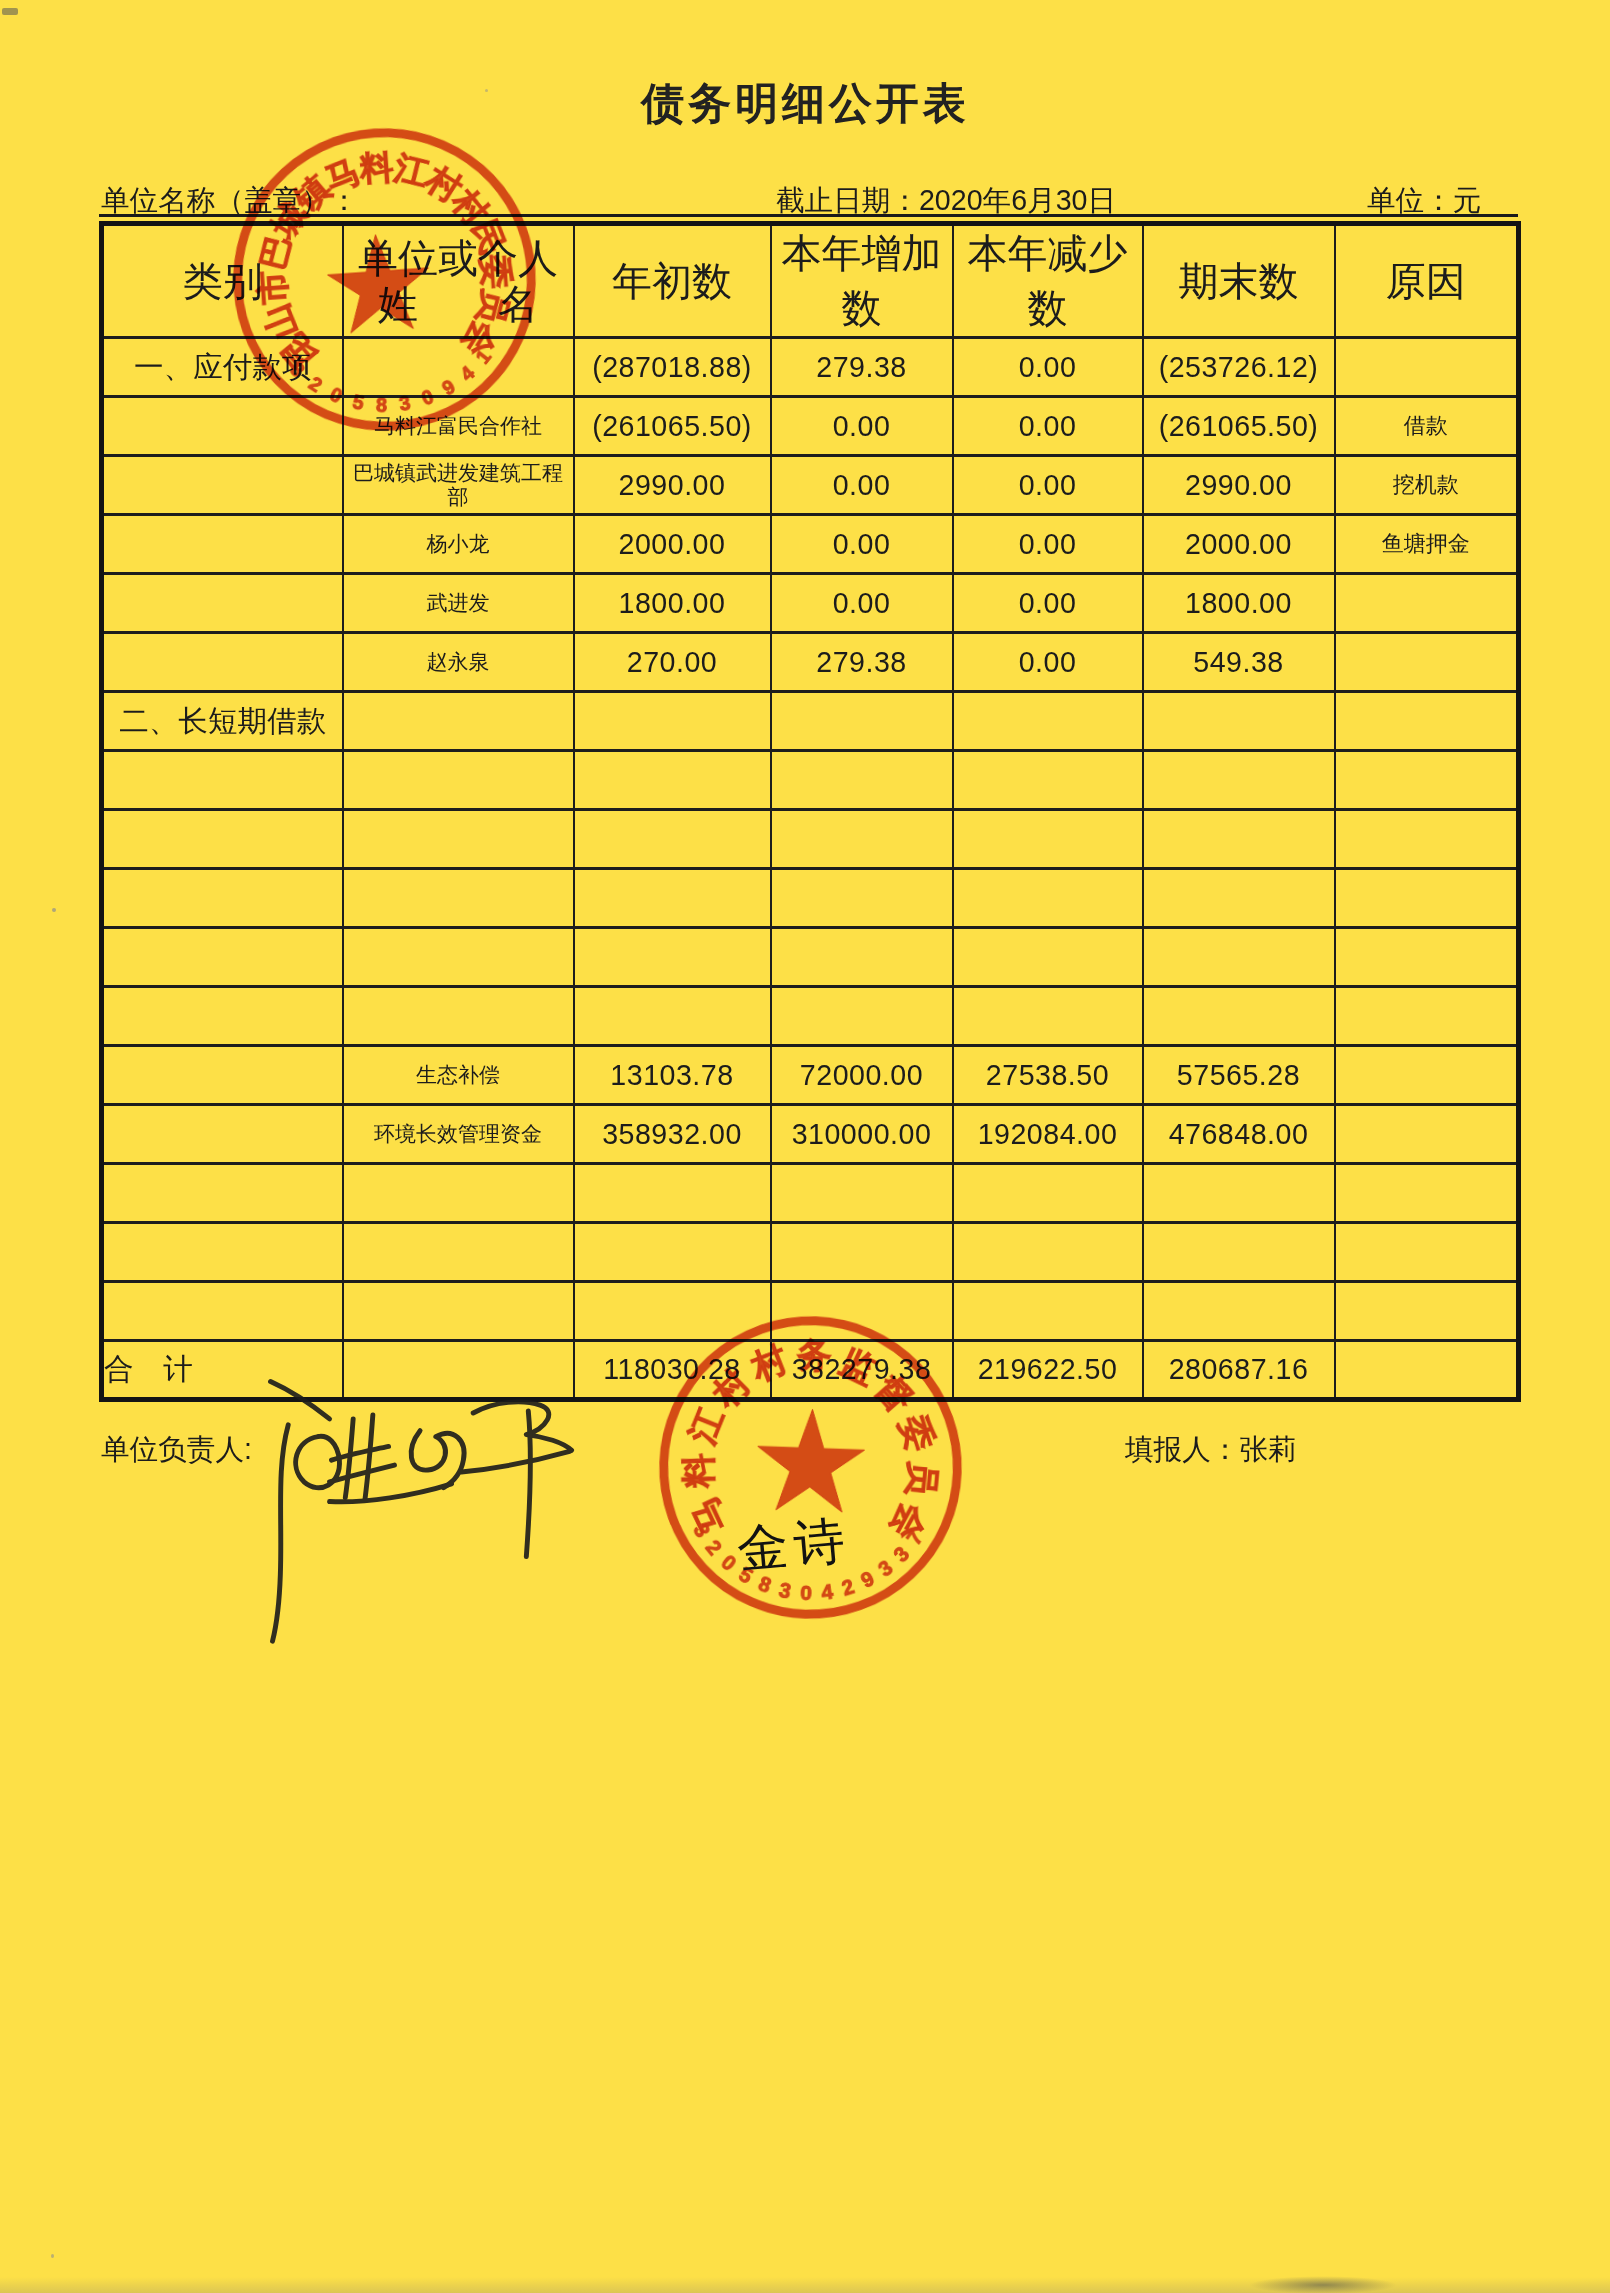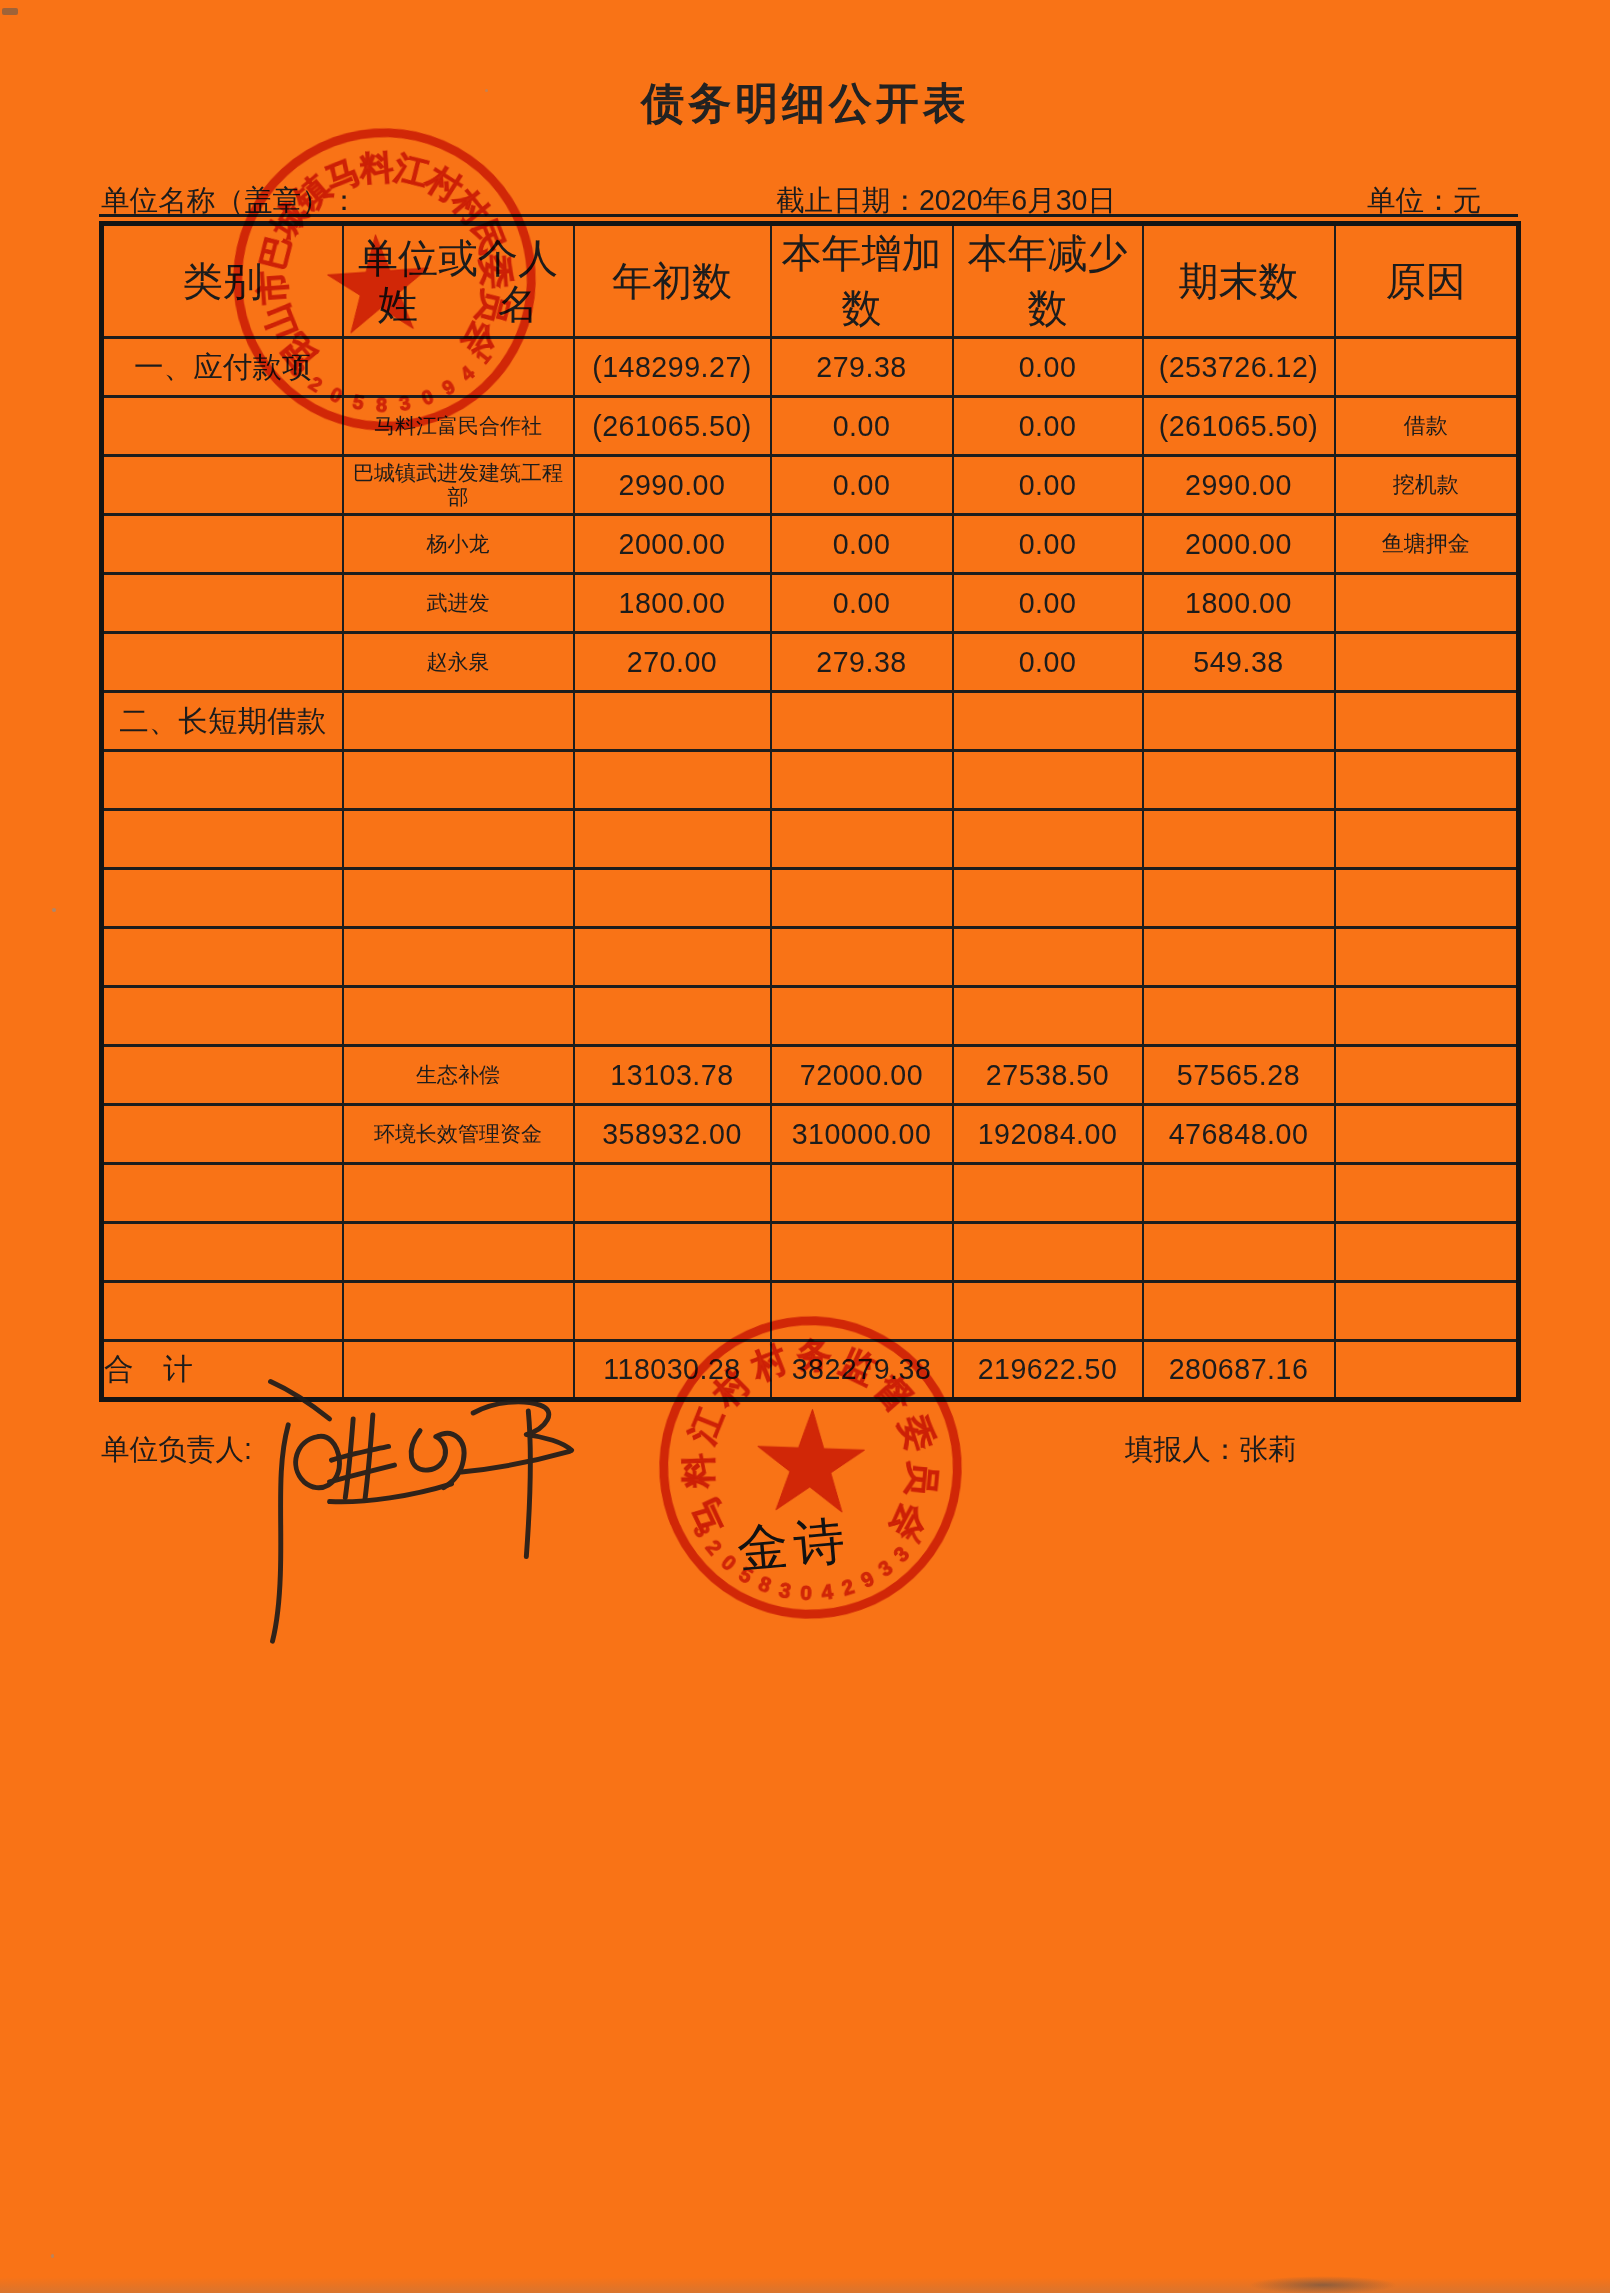--- a/index.html
+++ b/index.html
@@ -1,20 +1,20 @@
 <!DOCTYPE html>
 <html><head>
 <meta charset="utf-8">
 <style>
   html,body{margin:0;padding:0;background:#e8e8e6;}
   .page{
     position:relative;
     width:1611px;height:2293px;
     margin:0 auto;
-    background:#f97316;
+    background:#fde047;
     overflow:hidden;
     font-family:"Liberation Sans", sans-serif;
     color:#1c1c1c;
   }
   
   .doc-title{
     position:absolute;left:0;right:0;top:75px;
     margin:0;text-align:center;
     font-size:43px;font-weight:600;letter-spacing:3.9px;
     color:#222;
@@ -120,21 +120,21 @@
         <th>本年增加数</th>
         <th>本年减少数</th>
         <th>期末数</th>
         <th>原因</th>
       </tr>
     </thead>
     <tbody>
         <tr>
           <td class="cat">一、应付款项</td>
           <td class="name"></td>
-          <td class="num">(148299.27)</td>
+          <td class="num">(287018.88)</td>
           <td class="num">279.38</td>
           <td class="num">0.00</td>
           <td class="num">(253726.12)</td>
           <td class="reason"></td>
         </tr>
         <tr>
           <td class="cat"></td>
           <td class="name">马料江富民合作社</td>
           <td class="num">(261065.50)</td>
           <td class="num">0.00</td>

